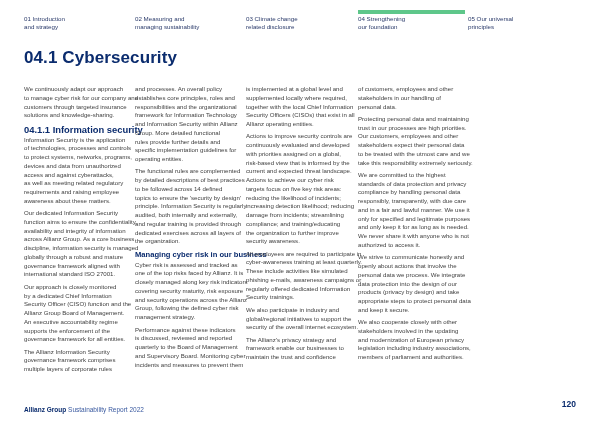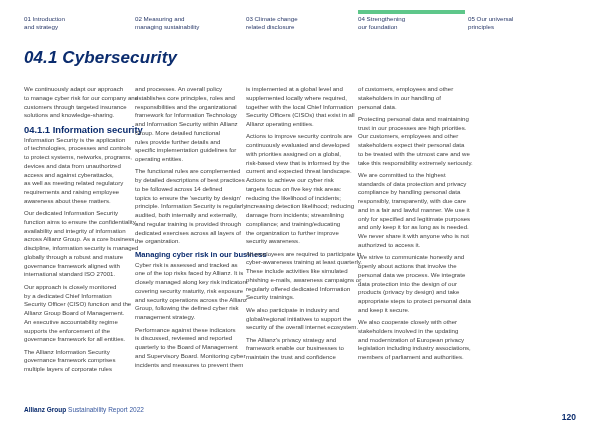--- a/index.html
+++ b/index.html
@@ -2,29 +2,29 @@
 <html><head>
 <meta charset="utf-8">
 <style>
   * { margin:0; padding:0; box-sizing:border-box; }
   html, body { width:600px; height:424px; background:#ffffff; overflow:hidden; }
   body { position:relative; font-family:"Liberation Sans", "DejaVu Sans", sans-serif; color:#414141; }
   .nav { position:absolute; top:0; left:0; width:600px; height:40px; }
   .nav-item { position:absolute; top:15px; font-size:6.2px; line-height:8px; color:#2a3a6a; width:105px; }
   .nav-item .bar { position:absolute; top:-5px; left:0; width:107px; height:3.5px; background:#5ec78a; }
   .nav-item span { display:block; white-space:nowrap; }
-  .title { position:absolute; left:24px; top:48px; font-size:17px; color:#0b2c6e; letter-spacing:0.1px; white-space:nowrap;font-style:italic; }
+  .title { position:absolute; left:24px; top:48px; font-size:17px; color:#0b2c6e; letter-spacing:0.1px; white-space:nowrap; }
   .col { position:absolute; top:85px; width:118px; font-size:6.1px; line-height:8.75px; color:#414141; }
   .col p { margin-bottom:3.6px; }
   .col p span { display:block; white-space:nowrap; }
   .col h2 { font-size:9.4px; line-height:11px; color:#0b2c6e; font-weight:bold; margin:3px 0 1px; white-space:nowrap; }
   .col h3 { font-size:7.6px; line-height:10px; color:#0b2c6e; font-weight:bold; margin:2px 0 1px; white-space:nowrap; }
   .footer { position:absolute; left:24px; top:406px; font-size:6.5px; color:#3a5aa0; white-space:nowrap; }
   .footer b { color:#0b2c6e; font-weight:bold; }
-  .page-num { position:absolute; right:24px; top:412px; font-size:8.5px; font-weight:bold; color:#0b2c6e; }
+  .page-num { position:absolute; right:24px; top:399px; font-size:8.5px; font-weight:bold; color:#0b2c6e; }
 </style>
 </head>
 <body>
 
 <nav class="nav">
   <div class="nav-item" style="left:24px">
     <span>01 Introduction</span>
     <span>and strategy</span>
   </div>
   <div class="nav-item" style="left:135px">

